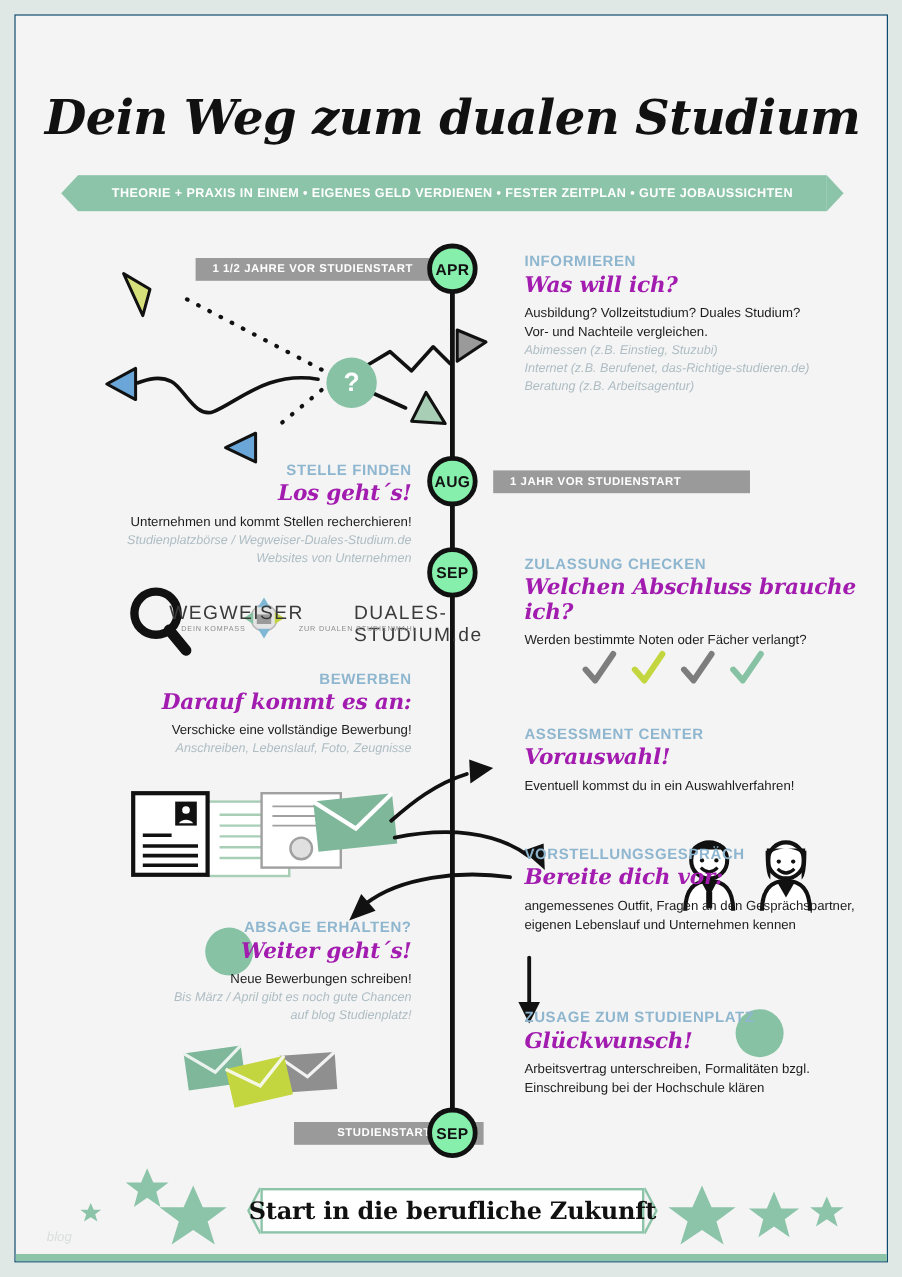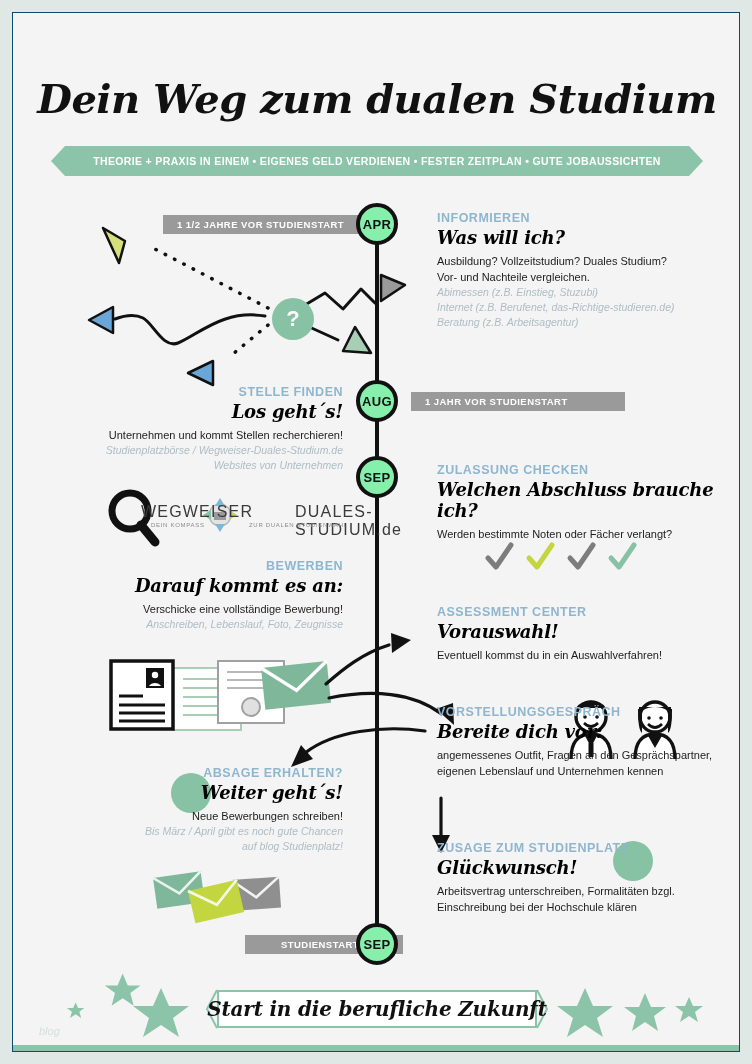--- a/index.html
+++ b/index.html
@@ -74,21 +74,21 @@
   .block{position:absolute;}
   .block.r{text-align:left;margin-left:24px;}
   .block.l{text-align:right;}
   .kicker{
     font-size:12.5px;font-weight:bold;color:#8fb6cf;letter-spacing:.5px;
     margin:0 0 2px 0;
   }
   .head{
     font-family:"DejaVu Serif", serif;
     font-weight:bold;font-style:italic;
-    font-size:18px;color:#000000;margin:0 0 5px 0;letter-spacing:-.2px;
+    font-size:18px;color:#a21caf;margin:0 0 5px 0;letter-spacing:-.2px;
   }
   .line{
     font-size:11px;color:#1c1c1c;line-height:16px;margin:0;
   }
   .sub{
     font-size:10.5px;color:#aebdc4;font-style:italic;line-height:15px;margin:0;
   }
 
   
   .face{
@@ -114,21 +114,21 @@
   
   .footer-banner{
     position:absolute;left:194px;top:977px;width:340px;height:38px;
   }
   .fb-box{
     position:absolute;left:10px;top:0;width:320px;height:38px;
     background:#ffffff;border:2px solid #8cc4a9;box-sizing:border-box;
     display:flex;align-items:center;justify-content:center;
   }
   .fb-box .fb-inner{
-    font-family:"DejaVu Serif", serif;font-weight:bold;font-style:italic;
+    font-family:"DejaVu Serif", serif;font-weight:bold;
     font-size:20px;color:#111;letter-spacing:-.2px;white-space:nowrap;
   }
   .blogmark{
     position:absolute;left:26px;top:1012px;
     font-size:11px;color:#d8dedb;font-style:italic;
   }
   .bottombar{
     position:absolute;left:0;top:1032px;width:728px;height:8px;
     background:#8cc4a9;
   }

